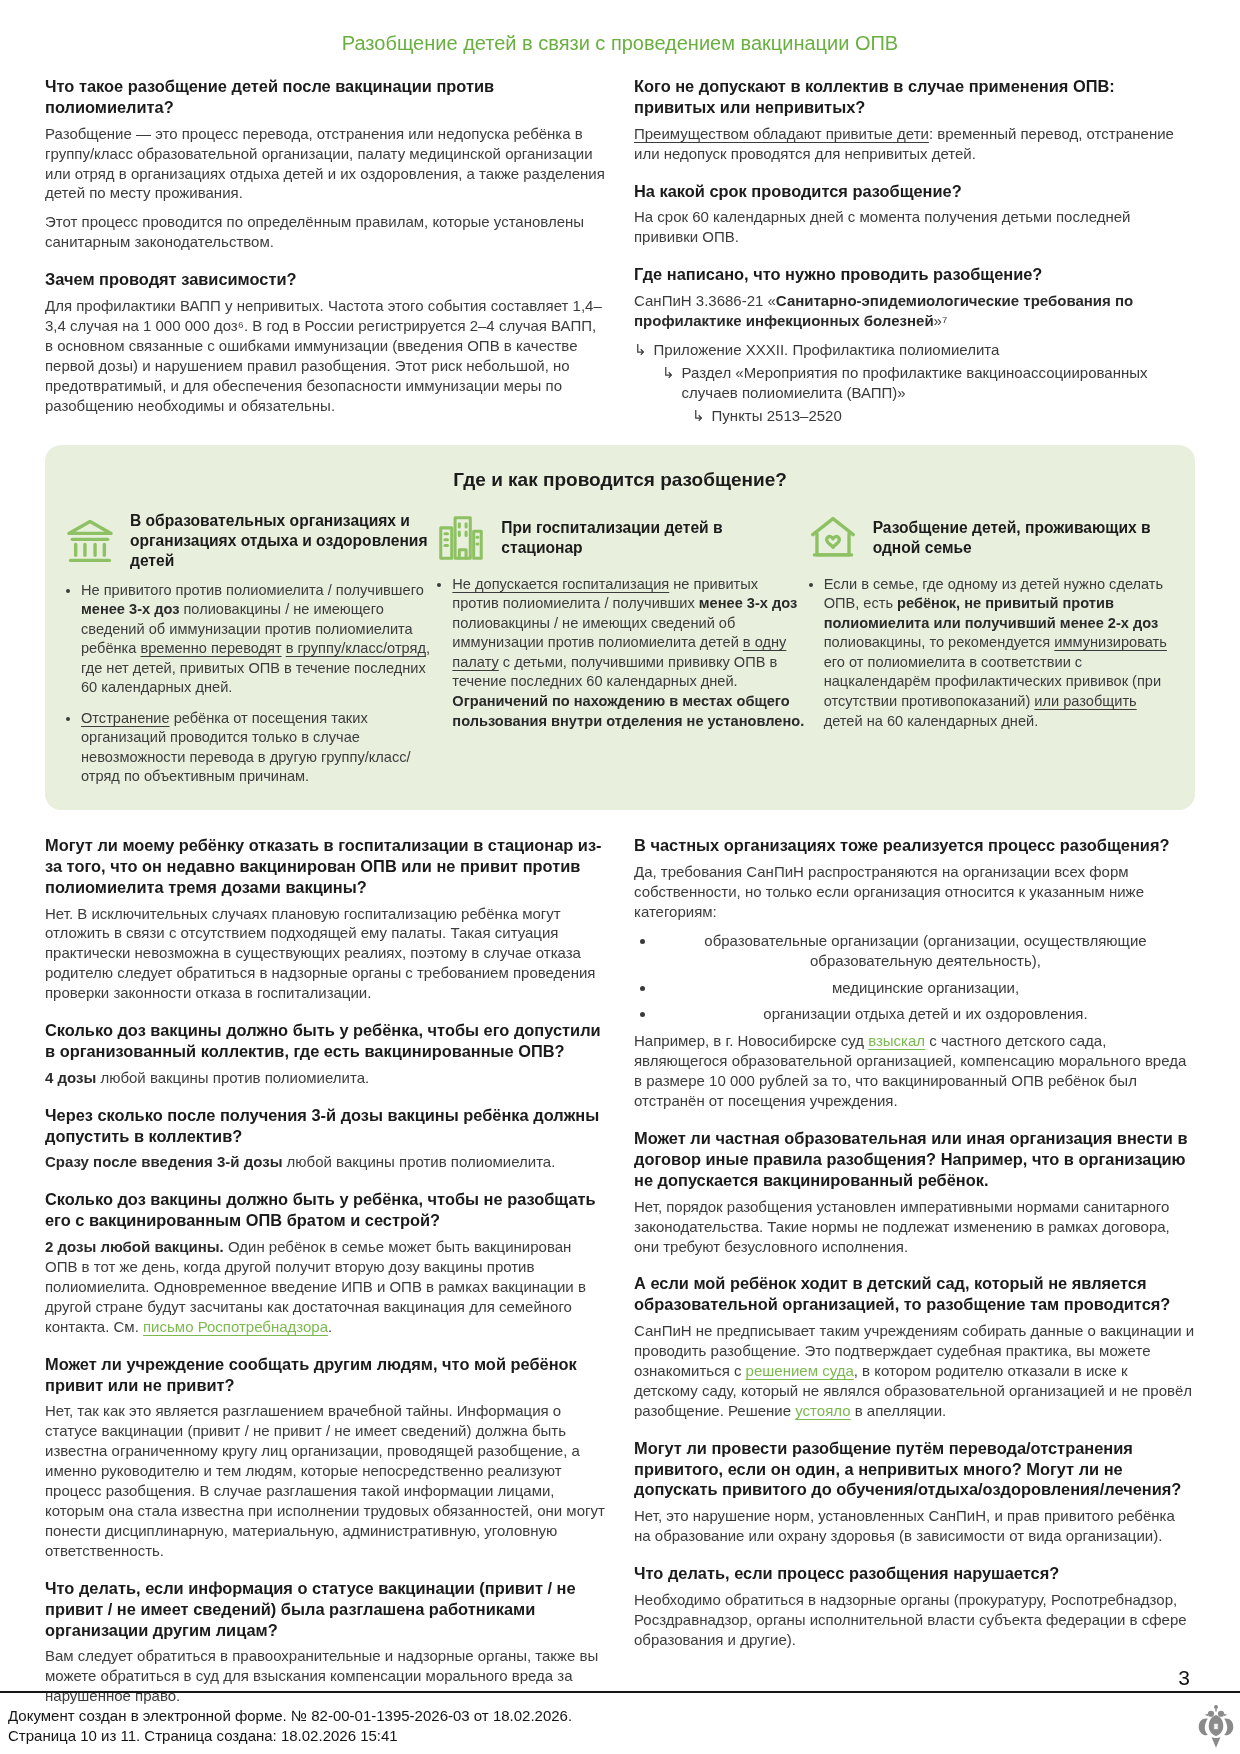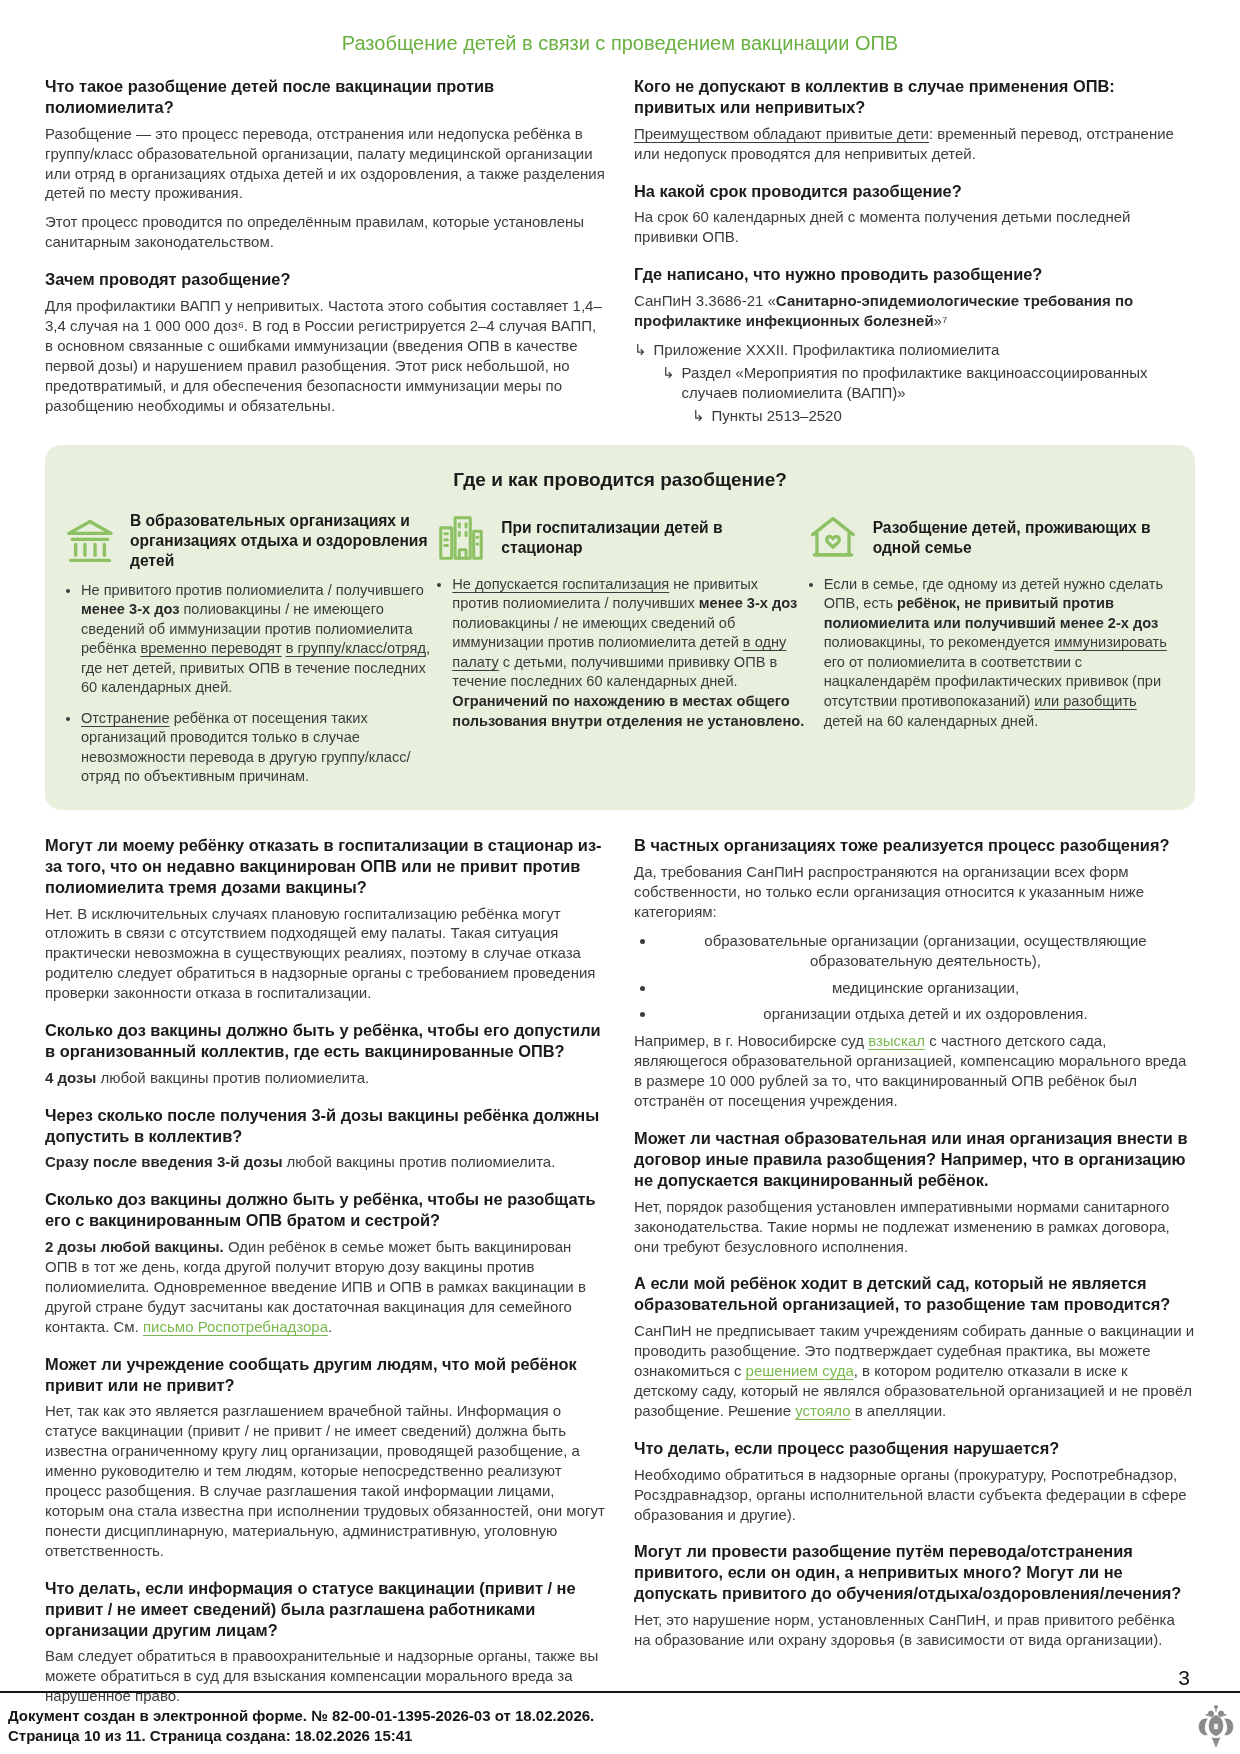--- a/index.html
+++ b/index.html
@@ -24,40 +24,40 @@
   .gb-cols{display:grid;grid-template-columns:1fr 1fr 1fr;}
   .gb-head{display:flex;align-items:center;gap:13px;margin-bottom:10px;}
   .gb-icon{flex:0 0 auto;width:54px;height:54px;color:var(--icon);}
   .gb-icon svg{width:100%;height:100%;}
   .gb-head h4{margin:0;font-size:15.6px;font-weight:bold;color:#1b1b1b;line-height:1.28;}
   ul.gb-bullets{margin:0;padding-left:18px;}
   ul.gb-bullets li{font-size:14.6px;line-height:1.34;margin:0 0 11px;color:#3c3c3c;}
   
   .pageno{position:absolute;right:50px;bottom:64px;font-size:21px;color:#111;}
   .footer-rule{position:absolute;left:0;right:0;bottom:61px;border-top:2.5px solid #161616;}
-  .footer-text{position:absolute;left:8px;bottom:8px;font-size:15px;line-height:1.32;color:#141414;font-weight:bold;}
+  .footer-text{position:absolute;left:8px;bottom:8px;font-size:15px;line-height:1.32;color:#141414;}
   .emblem{position:absolute;right:4px;bottom:2px;width:40px;height:52px;color:#8a8a8a;}
   .emblem svg{width:100%;height:100%;}
 </style>
 </head>
 <body>
 
 <div class="page">
 
   <h1 class="doc-title">Разобщение детей в связи с проведением вакцинации ОПВ</h1>
 
   <div class="cols">
     <div>
         <div>
           <h3 class="q">Что такое разобщение детей после вакцинации против полиомиелита?</h3>
           <p class="a"><span>Разобщение — это процесс перевода, отстранения или недопуска ребёнка в группу/класс образовательной организации, палату медицинской организации или отряд в организациях отдыха детей и их оздоровления, а также разделения детей по месту проживания.</span></p>
           <p class="a"><span>Этот процесс проводится по определённым правилам, которые установлены санитарным законодательством.</span></p>
         </div>
         <div>
-          <h3 class="q">Зачем проводят разобщение?</h3>
+          <h3 class="q">Зачем проводят зависимости?</h3>
           <p class="a"><span>Для профилактики ВАПП у непривитых. Частота этого события составляет 1,4–3,4 случая на 1 000 000 доз⁶. В год в России регистрируется 2–4 случая ВАПП, в основном связанные с ошибками иммунизации (введения ОПВ в качестве первой дозы) и нарушением правил разобщения. Этот риск небольшой, но предотвратимый, и для обеспечения безопасности иммунизации меры по разобщению необходимы и обязательны.</span></p>
         </div>
       </div>
     <div>
         <div>
           <h3 class="q">Кого не допускают в коллектив в случае применения ОПВ: привитых или непривитых?</h3>
           <p class="a"><span class="u">Преимуществом обладают привитые дети</span><span>: временный перевод, отстранение или недопуск проводятся для непривитых детей.</span></p>
         </div>
         <div>
           <h3 class="q">На какой срок проводится разобщение?</h3>
@@ -193,26 +193,26 @@
         </div>
         <div>
           <h3 class="q">Может ли частная образовательная или иная организация внести в договор иные правила разобщения? Например, что в организацию не допускается вакцинированный ребёнок.</h3>
           <p class="a"><span>Нет, порядок разобщения установлен императивными нормами санитарного законодательства. Такие нормы не подлежат изменению в рамках договора, они требуют безусловного исполнения.</span></p>
         </div>
         <div>
           <h3 class="q">А если мой ребёнок ходит в детский сад, который не является образовательной организацией, то разобщение там проводится?</h3>
           <p class="a"><span>СанПиН не предписывает таким учреждениям собирать данные о вакцинации и проводить разобщение. Это подтверждает судебная практика, вы можете ознакомиться с </span><span class="link">решением суда</span><span>, в котором родителю отказали в иске к детскому саду, который не являлся образовательной организацией и не провёл разобщение. Решение </span><span class="link">устояло</span><span> в апелляции.</span></p>
         </div>
         <div>
+          <h3 class="q">Могут ли провести разобщение путём перевода/отстранения привитого, если он один, а непривитых много? Могут ли не допускать привитого до обучения/отдыха/оздоровления/лечения?</h3>
+          <p class="a"><span>Нет, это нарушение норм, установленных СанПиН, и прав привитого ребёнка на образование или охрану здоровья (в зависимости от вида организации).</span></p>
+        </div>
+        <div>
           <h3 class="q">Что делать, если процесс разобщения нарушается?</h3>
           <p class="a"><span>Необходимо обратиться в надзорные органы (прокуратуру, Роспотребнадзор, Росздравнадзор, органы исполнительной власти субъекта федерации в сфере образования и другие).</span></p>
-        </div>
-        <div>
-          <h3 class="q">Могут ли провести разобщение путём перевода/отстранения привитого, если он один, а непривитых много? Могут ли не допускать привитого до обучения/отдыха/оздоровления/лечения?</h3>
-          <p class="a"><span>Нет, это нарушение норм, установленных СанПиН, и прав привитого ребёнка на образование или охрану здоровья (в зависимости от вида организации).</span></p>
         </div>
       </div>
   </div>
 
   <div class="pageno">3</div>
   <div class="footer-rule"></div>
   <div class="footer-text">
     <div>Документ создан в электронной форме. № 82-00-01-1395-2026-03 от 18.02.2026.</div>
     <div>Страница 10 из 11. Страница создана: 18.02.2026 15:41</div>
   </div>

